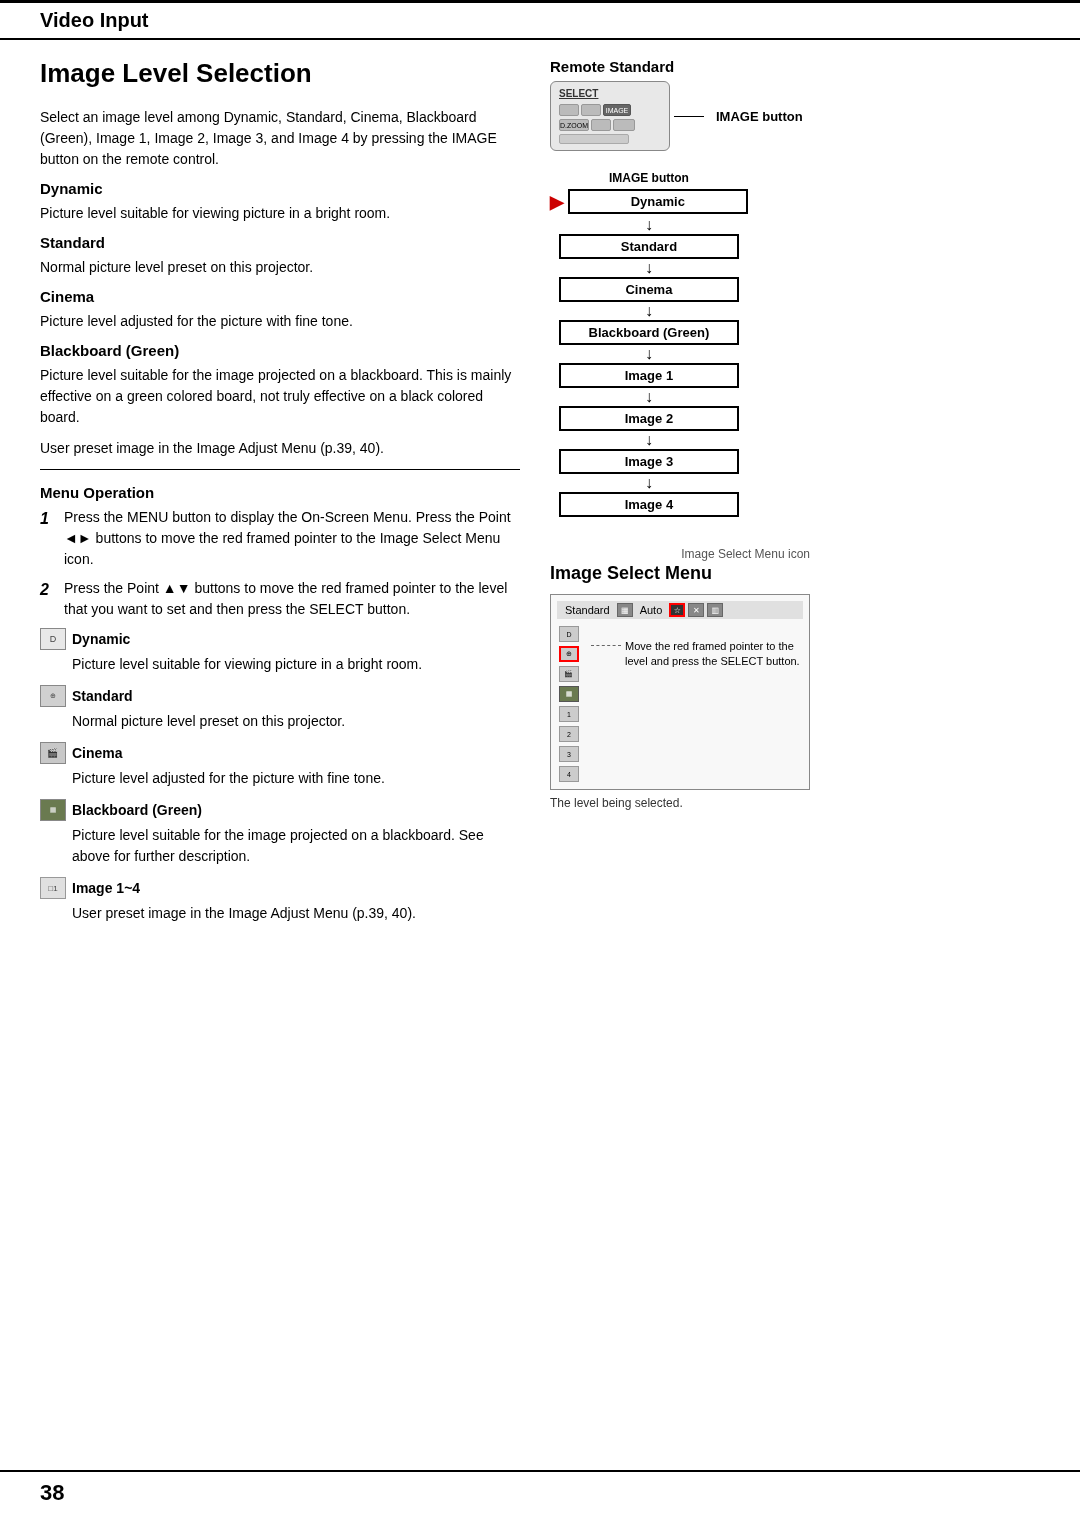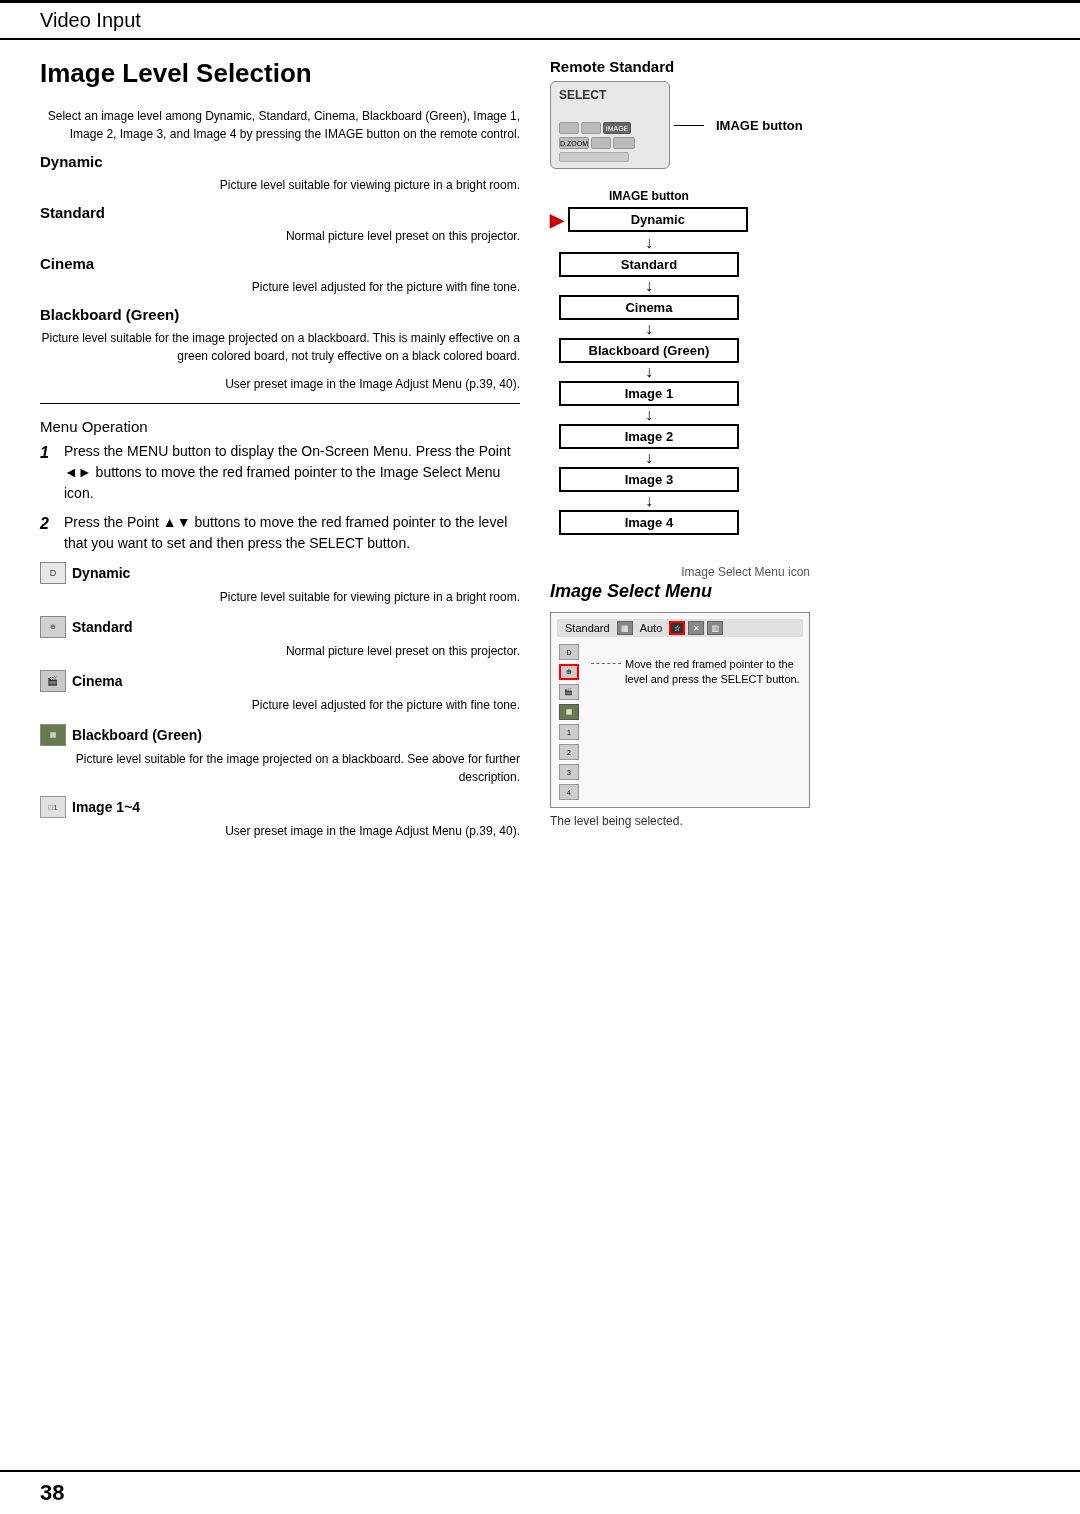--- a/index.html
+++ b/index.html
@@ -15,21 +15,21 @@
 
     
     .top-header {
       border-top: 3px solid #000;
       border-bottom: 2px solid #000;
       padding: 6px 40px;
       margin-bottom: 0;
     }
     .top-header h1 {
       font-size: 20px;
-      font-weight: normal;
+      font-weight: bold;
     }
 
     
     .main-content {
       padding: 18px 40px 0 40px;
       display: flex;
       gap: 0;
     }
 
     
@@ -51,24 +51,23 @@
       margin-bottom: 18px;
     }
 
     .subsection-title {
       font-size: 15px;
       font-weight: bold;
       margin-bottom: 6px;
     }
 
     .body-text {
-      font-size: 12px;
+      font-size: 14px;
       line-height: 1.5;
       margin-bottom: 10px;
-      text-align: right;
     }
 
     .divider-h {
       border: none;
       border-top: 1px solid #000;
       margin: 10px 0;
     }
 
     
     .remote-section {
@@ -118,21 +117,21 @@
 
     .flow-arrow {
       font-size: 16px;
       line-height: 1;
       margin: 1px 0;
     }
 
     
     .menu-operation-title {
       font-size: 15px;
-      font-weight: normal;
+      font-weight: bold;
       margin-bottom: 6px;
       margin-top: 14px;
     }
 
     .numbered-item {
       display: flex;
       gap: 8px;
       margin-bottom: 8px;
       font-size: 14px;
       line-height: 1.5;
@@ -265,21 +264,20 @@
     .red-arrow {
       color: #cc0000;
       font-size: 18px;
       font-weight: bold;
     }
 
     .image-select-label {
       font-size: 18px;
       font-weight: bold;
       margin-bottom: 6px;
-      font-style: italic;
     }
 
     .level-note {
       font-size: 12px;
       color: #333;
       margin-top: 6px;
     }
 
     .right-inner {
       display: flex;
@@ -381,21 +379,21 @@
   </div>
 
   <div class="right-col">
     <div class="right-inner">
 
       <div class="remote-section">
         <div class="subsection-title">Remote Standard</div>
         <div class="remote-with-label">
 
           <div style="border:1px solid #888; background:#e8e8e8; border-radius:6px; padding:6px 8px; width:120px; font-size:9px;">
-            <div style="font-size:12px; font-weight:bold; margin-bottom:20px; color:#333;">SELECT</div>
+            <div style="font-size:10px; font-weight:bold; margin-bottom:5px; color:#333;text-decoration:underline;">SELECT</div>
             <div style="display:flex; gap:2px; margin-bottom:3px;">
               <div style="width:20px;height:12px;background:#bbb;border-radius:2px;border:1px solid #999;"></div>
               <div style="width:20px;height:12px;background:#bbb;border-radius:2px;border:1px solid #999;"></div>
               <div style="width:28px;height:12px;background:#666;border-radius:2px;border:1px solid #555; color:#fff; font-size:7px; display:flex;align-items:center;justify-content:center;">IMAGE</div>
             </div>
             <div style="display:flex; gap:2px; margin-bottom:3px;">
               <div style="width:30px;height:12px;background:#bbb;border-radius:2px;border:1px solid #999; font-size:7px; display:flex;align-items:center;justify-content:center;">D.ZOOM</div>
               <div style="width:20px;height:12px;background:#bbb;border-radius:2px;border:1px solid #999;"></div>
               <div style="width:22px;height:12px;background:#bbb;border-radius:2px;border:1px solid #999;"></div>
             </div>

